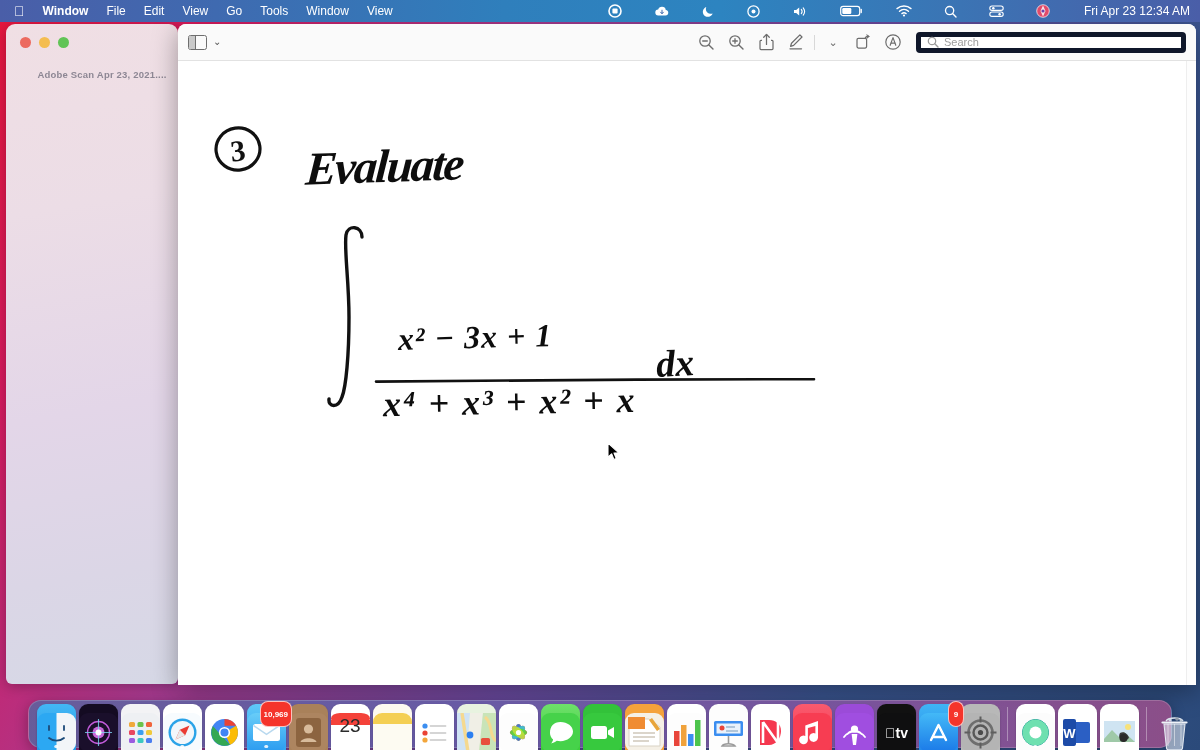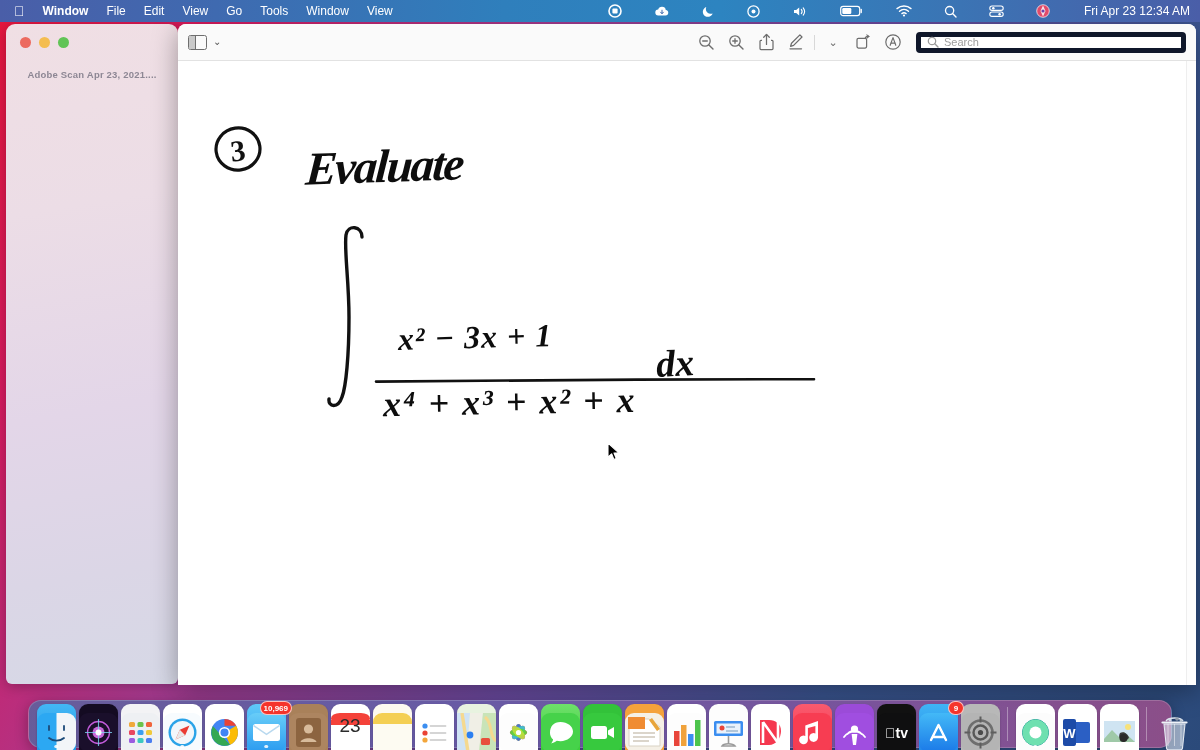--- a/index.html
+++ b/index.html
@@ -39,21 +39,21 @@
     border-radius:9px 9px 6px 6px;
     box-shadow:0 2px 14px rgba(0,0,0,.28);
     overflow:hidden;
   }
   #bgwindow .lights { position:absolute; top:13px; left:14px; display:flex; gap:8px; }
   #bgwindow .lights i { width:11px; height:11px; border-radius:50%; display:block; }
   #bgwindow .lights .r { background:#ec6a5f; }
   #bgwindow .lights .y { background:#f4bd50; }
   #bgwindow .lights .g { background:#61c456; }
   #bgwindow .bgtitle {
-    position:absolute; top:45px; left:0; width:172px; text-align:center;
+    position:absolute; top:45px; left:10px; width:172px; text-align:center;
     font-size:9.5px; color:#8d8794; font-weight:bold; letter-spacing:.2px;
   }
 
   
   #preview {
     position:absolute; left:178px; top:24px; width:1018px; height:661px;
     background:#fff; border-radius:8px 8px 0 0;
     box-shadow:0 6px 26px rgba(0,0,0,.35);
     overflow:hidden;
   }
@@ -128,21 +128,21 @@
     width:39px; height:56px; border-radius:9px; position:relative;
     display:flex; align-items:center; justify-content:center;
     overflow:hidden; box-shadow:0 1px 2px rgba(0,0,0,.25);
     font-size:17px; color:#fff;
   }
   .dot { position:absolute; bottom:-4px; left:50%; transform:translateX(-50%);
          width:3.5px; height:3.5px; border-radius:50%; background:rgba(255,255,255,.85); }
   .badge {
     position:absolute; top:-3px; right:-6px; min-width:16px; height:14px;
     background:#f5342b; border-radius:8px; color:#fff; font-size:8px; font-weight:bold;
-    display:flex; align-items:center; justify-content:center; padding:0 3px;
+    display:flex; align-items:center; justify-content:center; padding:12px 3px;
     border:1px solid rgba(255,255,255,.7); z-index:3; white-space:nowrap;
   }
   .dock-sep { width:1px; height:34px; background:rgba(255,255,255,.35); margin:0 5px; flex:0 0 auto; }
 </style>
 </head>
 <body>
 
 <div id="desktop"></div>
 
 <div id="menubar">

